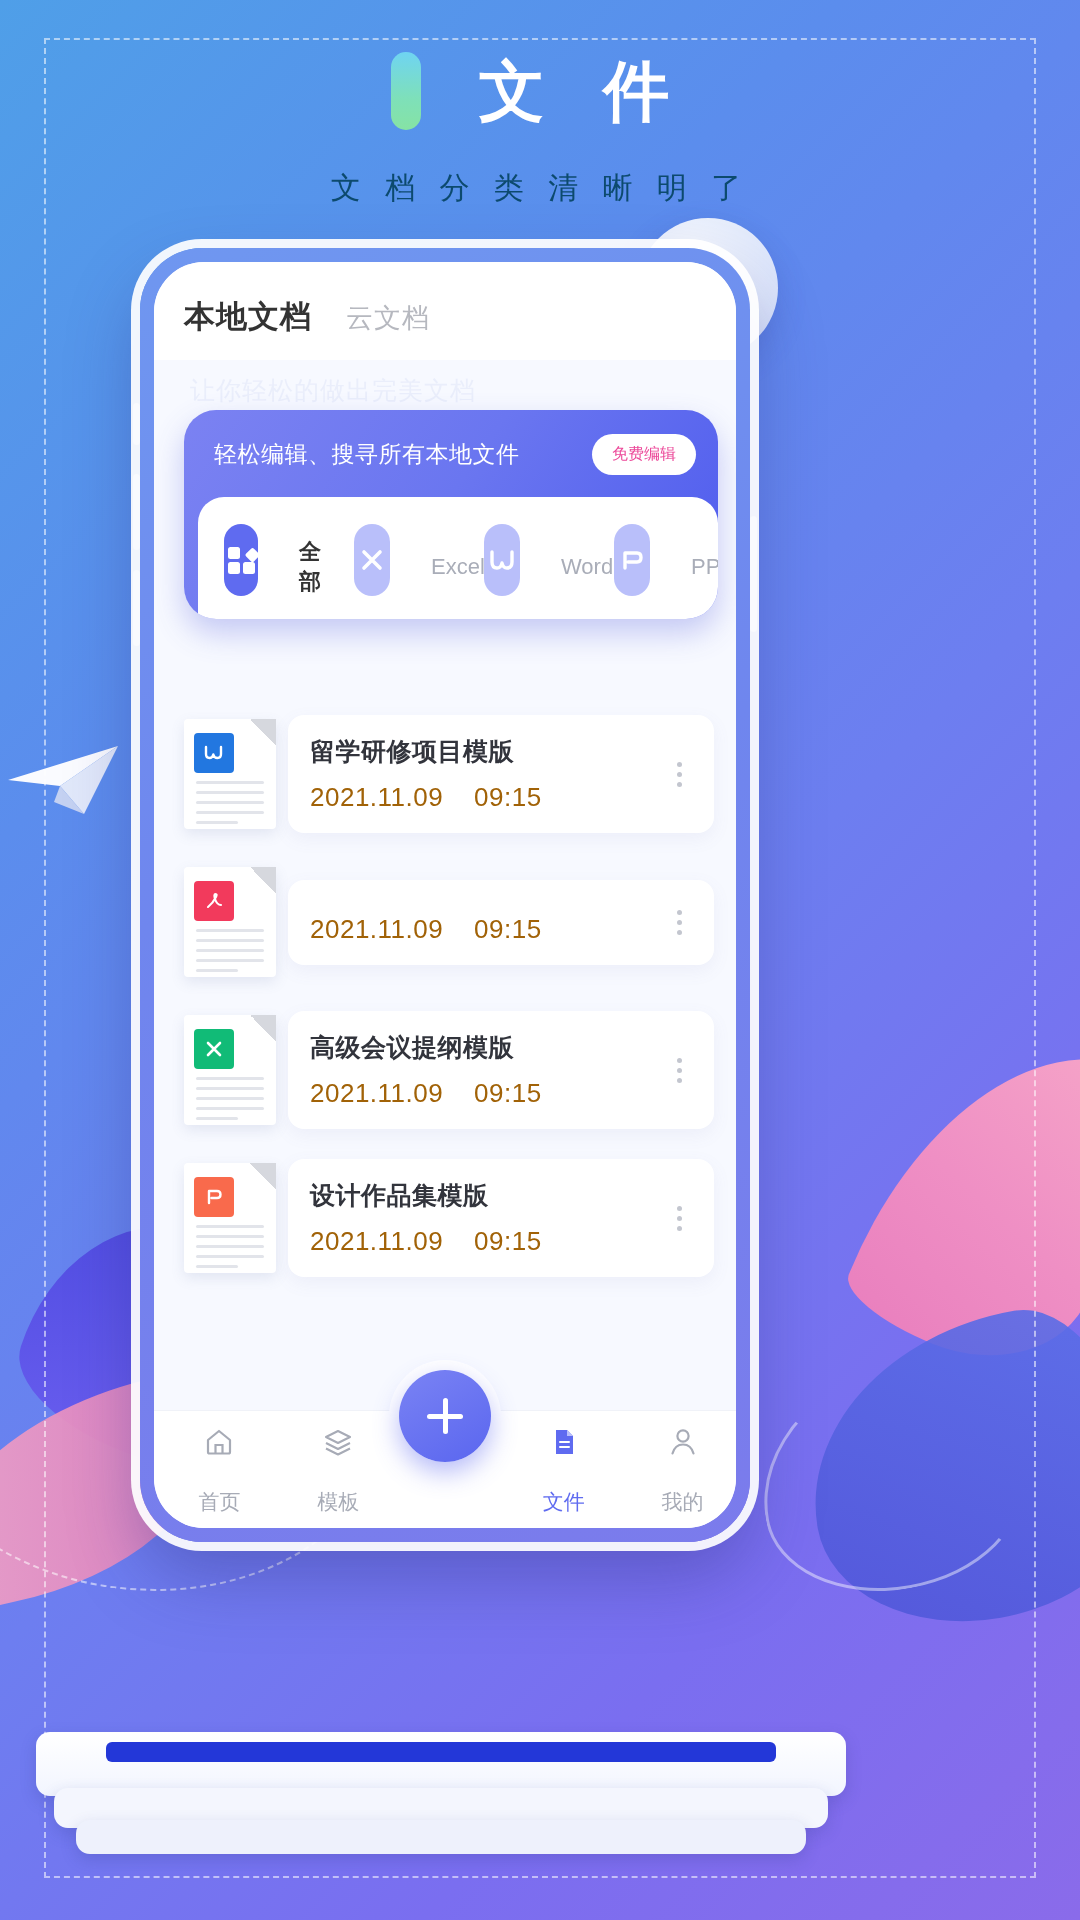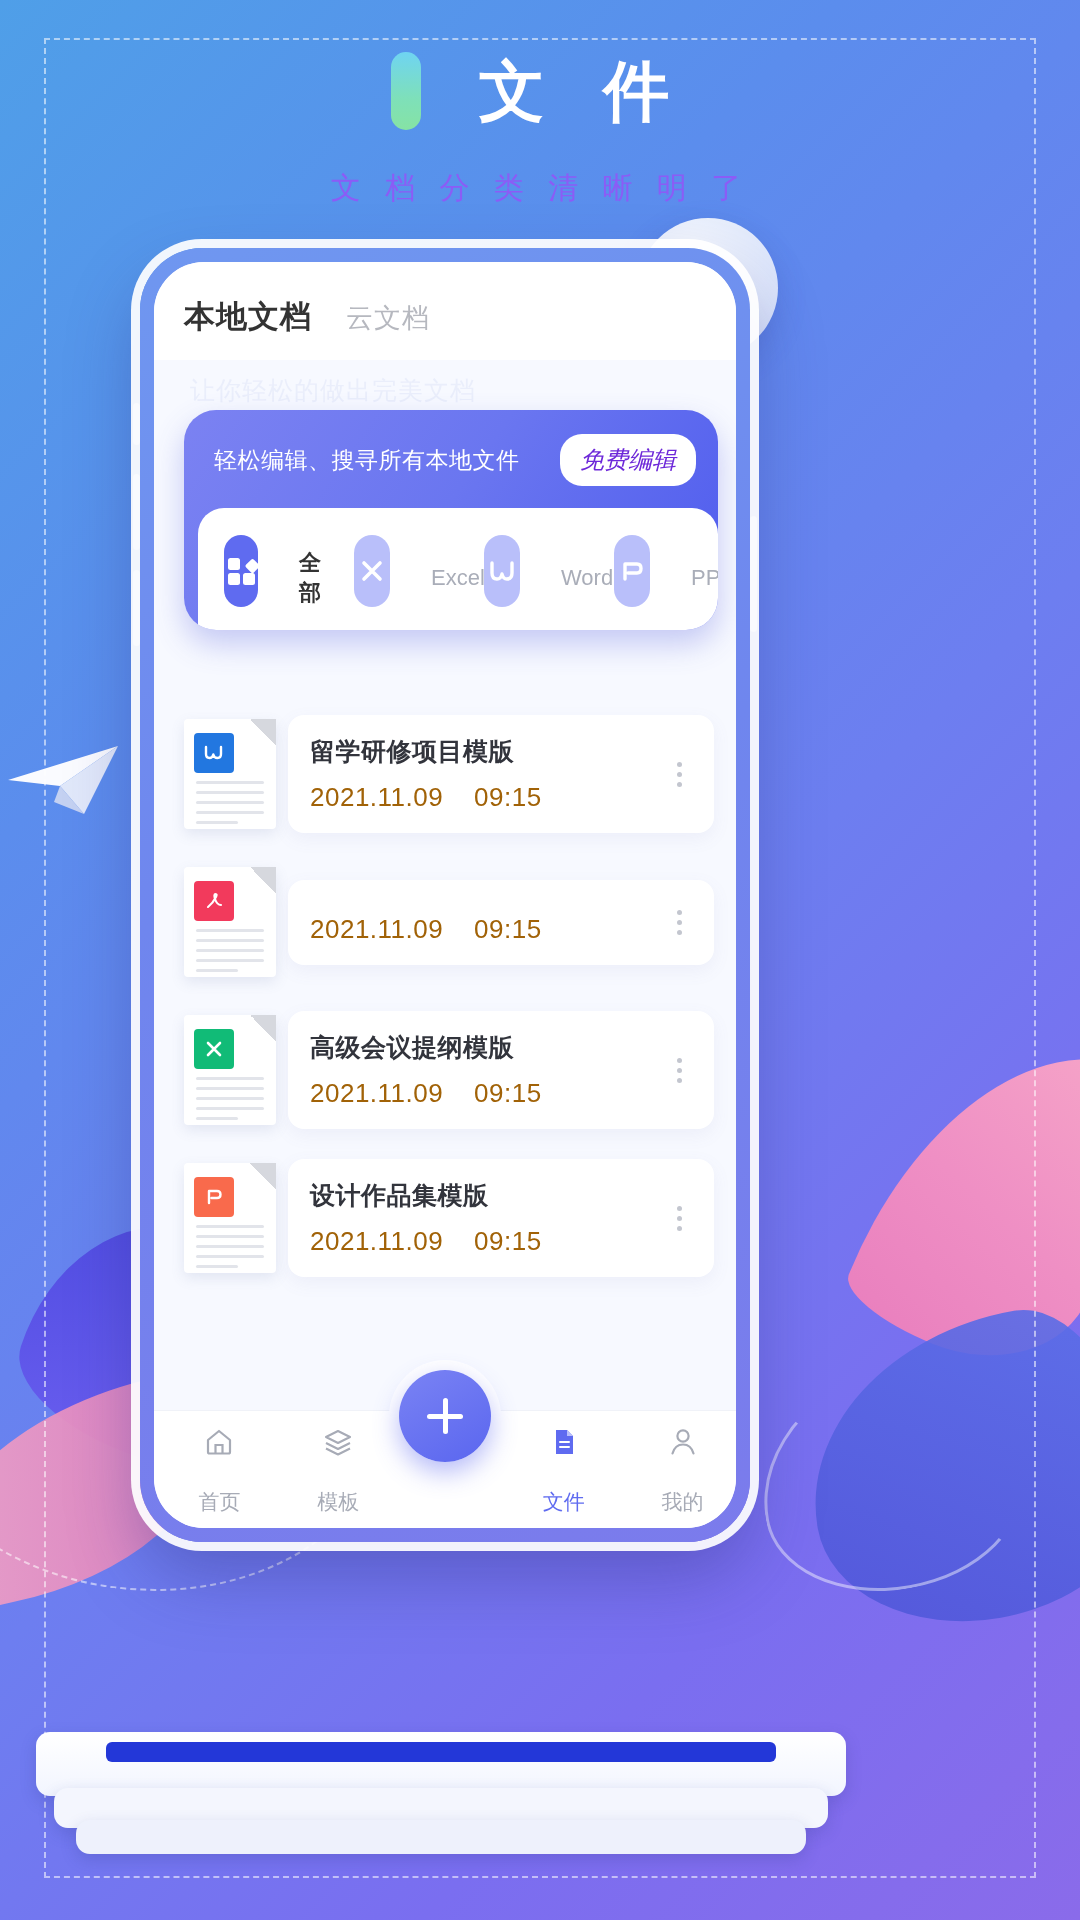--- a/index.html
+++ b/index.html
@@ -65,21 +65,21 @@
   .hero-title-row { display: flex; align-items: center; justify-content: center; gap: 38px; }
   .hero-bar {
     width: 30px; height: 78px; border-radius: 16px;
     background: linear-gradient(180deg, #6fd4f2 0%, #7ee0b9 60%, #86e3a4 100%);
   }
   .hero-title {
     font-size: 66px; font-weight: bold; color: #fff; letter-spacing: 20px;
     text-indent: 20px; line-height: 1;
   }
   .hero-sub {
-    margin-top: 38px; font-size: 30px; color: #8b5cf6; letter-spacing: 8px;
+    margin-top: 38px; font-size: 30px; color: #0c4a6e; letter-spacing: 8px;
     font-weight: 500;
   }
 
   
   .phone {
     position: absolute; left: 140px; top: 248px;
     width: 610px; height: 1294px;
     border-radius: 62px;
     background: linear-gradient(160deg, #6f97f0 0%, #6f86ee 45%, #7b7bec 100%);
     padding: 14px;
@@ -124,23 +124,23 @@
     padding: 24px 0 0 0;
     box-shadow: 0 14px 30px rgba(80,90,220,.30);
     overflow: hidden;
   }
   .promo-top {
     display: flex; align-items: center; justify-content: space-between;
     padding: 0 22px 22px 30px;
   }
   .promo-text { font-size: 23px; color: #fff; letter-spacing: .5px; }
   .promo-btn {
-    background: #fff; color: #6d28d9; font-size: 24px;
+    background: #fff; color: #ec4899; font-size: 16px;
     padding: 10px 20px; border-radius: 22px; white-space: nowrap;
-    border: none; cursor: pointer; font-family: inherit; font-style: italic;
+    border: none; cursor: pointer; font-family: inherit;
   }
   .cat-tray {
     background: #fff;
     border-radius: 26px 26px 0 0;
     margin: 0 0 0 14px;
     padding: 26px 0 22px 26px;
     display: flex; gap: 34px;
   }
   .cat {
     width: 96px; flex: 0 0 auto; text-align: left;

